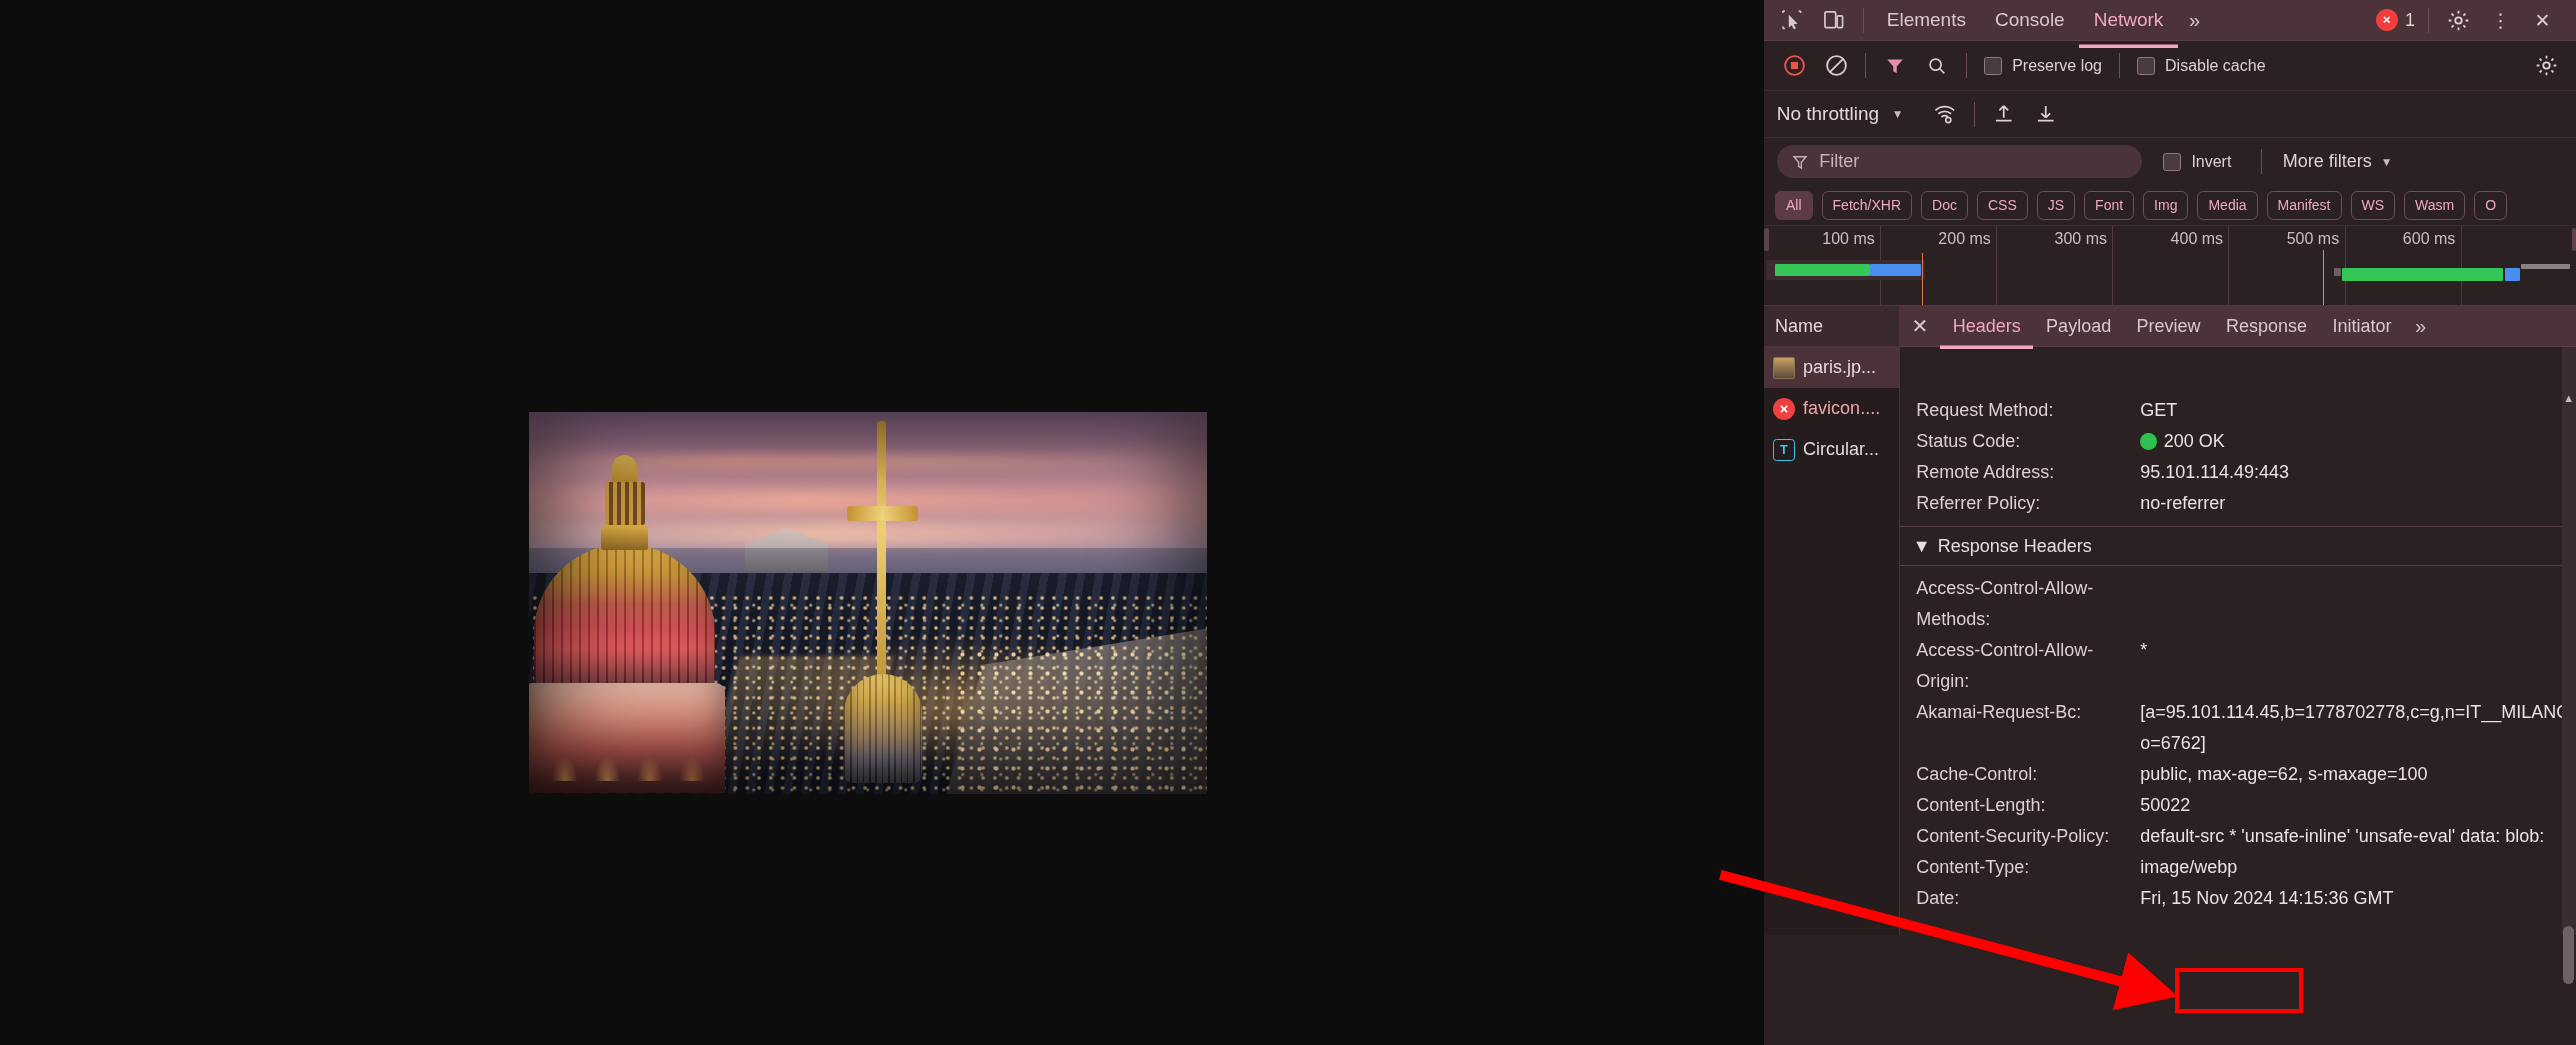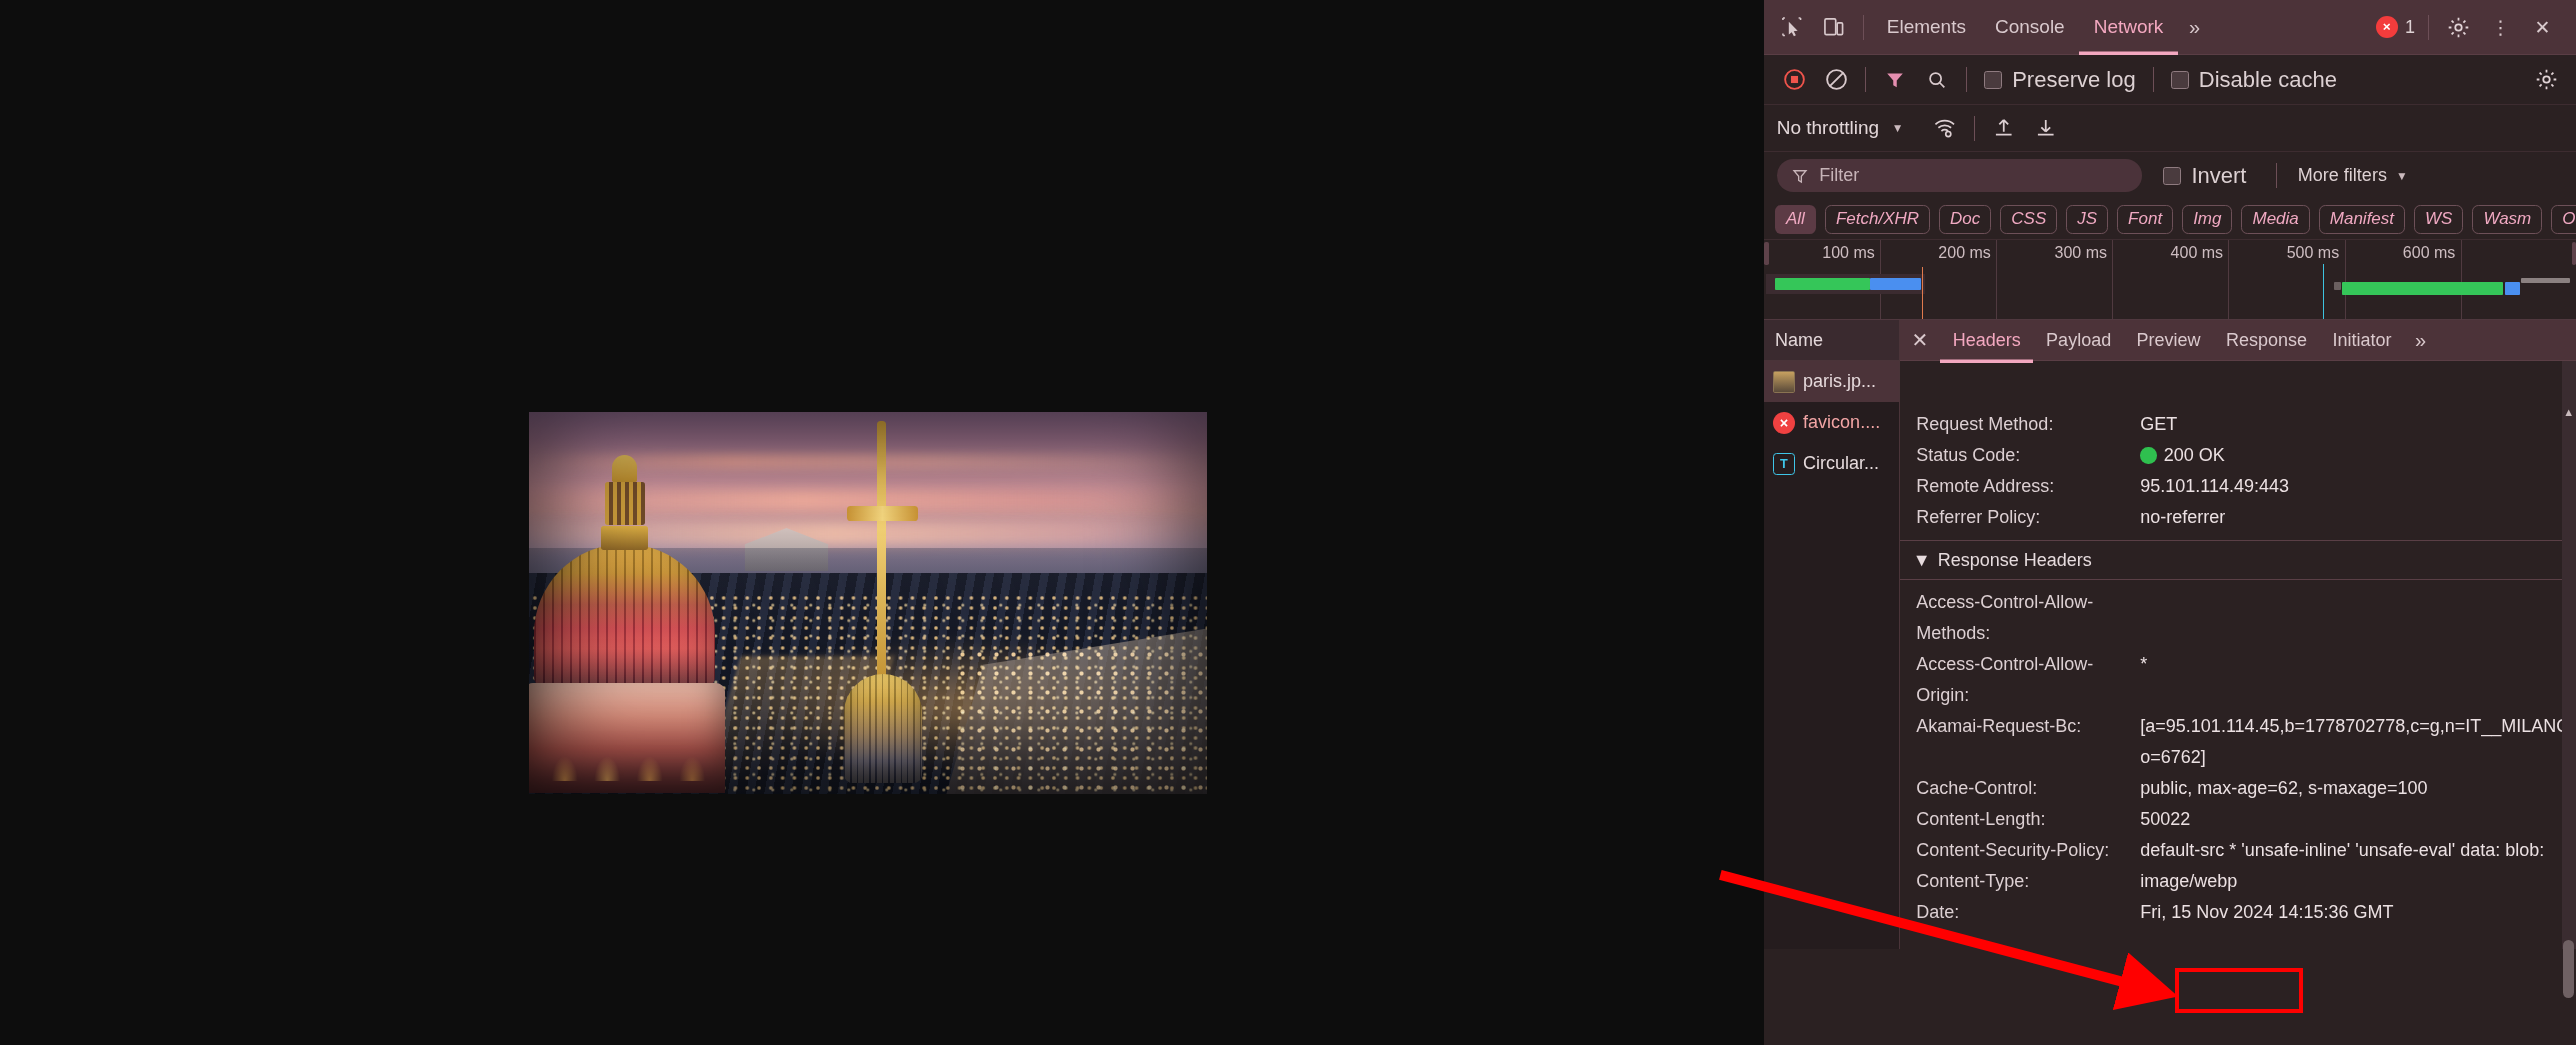--- a/index.html
+++ b/index.html
@@ -172,21 +172,21 @@
   .devtools {
     position: absolute; left: 1764px; top: 0; width: 812px; height: 1046px;
     background: #2b2122;
     color: #e8dfe0;
     font-size: 19px;
   }
 
   
   .dt-tabs {
     position: relative; display: flex; align-items: center;
-    height: 55px; background: #4c3339;
+    height: 41px; background: #4c3339;
     border-bottom: 0.9px solid #5a3e45;
     padding: 0 7.2px;
   }
   .icobtn {
     width: 42px; height: 42px; display: flex; align-items: center; justify-content: center;
     flex: none; color: #d8c9cc;
   }
   .vsep { width: 0.9px; height: 25px; background: #6d4f57; margin: 0 8.1px; flex: none; }
   .dt-tab {
     padding: 0 14.5px; height: 55px; display: flex; align-items: center;
@@ -205,21 +205,21 @@
 
   
   .dt-toolbar {
     display: flex; align-items: center; height: 50px;
     padding: 0 9px; border-bottom: 0.9px solid #3d2c30; background: #2b2122;
   }
   .chk {
     width: 18px; height: 18px; border: 1.8px solid #8f7b80; border-radius: 2.7px;
     background: #4a3b3e; flex: none;
   }
-  .chk-label { display: flex; align-items: center; gap: 10px; color: #ddd1d3; font-size: 22px; padding: 0 9px; white-space: nowrap;}
+  .chk-label { display: flex; align-items: center; gap: 10px; color: #ddd1d3; font-size: 16px; padding: 0 9px; white-space: nowrap;}
 
   
   .dt-throttle {
     display: flex; align-items: center; height: 47px;
     padding: 0 12.7px; border-bottom: 0.9px solid #3d2c30; background: #2b2122;
   }
   .throttle-sel { display: flex; align-items: center; gap: 12.7px; color: #e3d7d9; font-size: 19px; }
   .caret { font-size: 11.8px; color: #cbbabe; }
 
   
@@ -231,21 +231,21 @@
     display: flex; align-items: center; gap: 10px;
     width: 365px; height: 33px; border-radius: 16.3px;
     background: #4b333a; padding: 0 14.5px; color: #c7b4b8; font-size: 18px;
   }
   .more-filters { display: flex; align-items: center; gap: 9px; color: #ded2d4; font-size: 18px; white-space: nowrap; }
 
   
   .dt-chips { display: flex; align-items: center; gap: 9px; height: 40px; padding: 0 11px; overflow: hidden; }
   .chip {
     height: 29px; padding: 0 10px; border-radius: 6.3px; border: 0.9px solid #6d5058;
-    display: flex; align-items: center; color: #f0a9c2; font-size: 17px; white-space: nowrap; flex: none; font-style: italic;
+    display: flex; align-items: center; color: #f0a9c2; font-size: 14px; white-space: nowrap; flex: none;
   }
   .chip.active { background: #5c3b45; border-color: transparent; }
 
   
   .dt-overview {
     position: relative; height: 81px; background: #2b2122;
     border-top: 0.9px solid #3d2c30; border-bottom: 0.9px solid #50383f;
     overflow: hidden;
   }
   .ov-ticklabels { position: absolute; inset: 0; }

